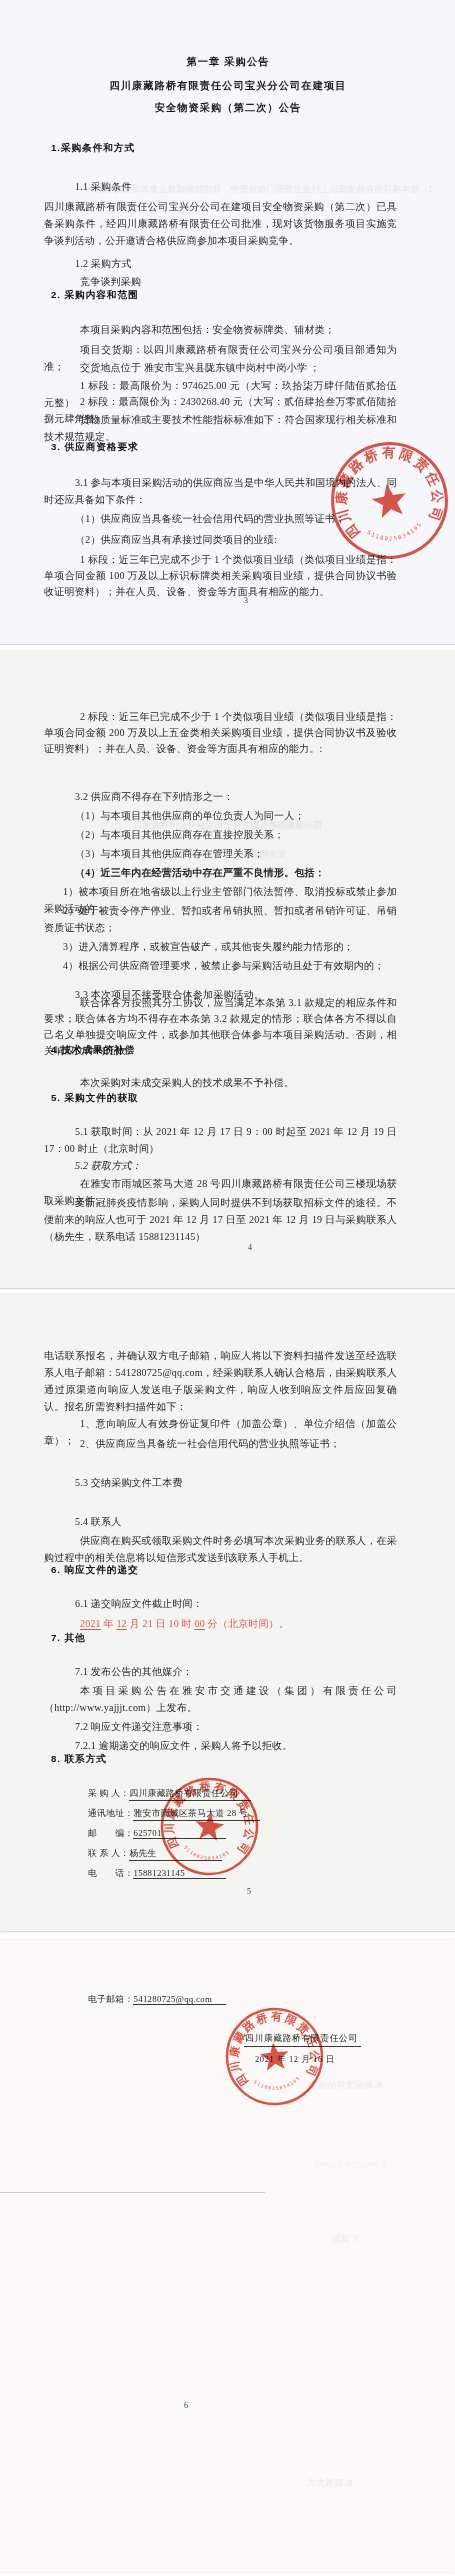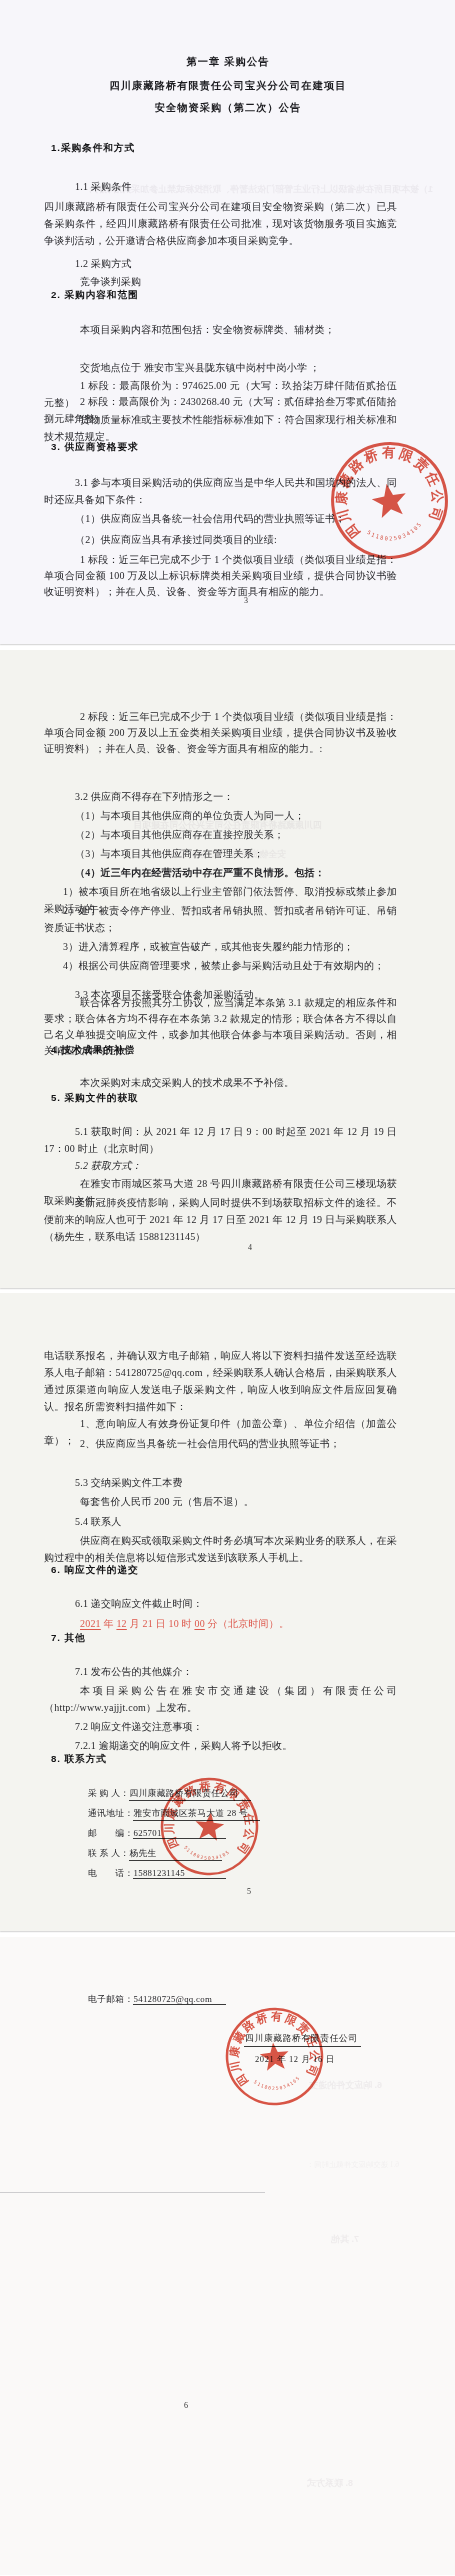--- a/index.html
+++ b/index.html
@@ -49,20 +49,21 @@
 
   <h2 class="hd" style="top:142px;">1.采购条件和方式</h2>
   <p class="t i2" style="top:178px;">1.1 采购条件</p>
   <p class="t" style="top:198px;"><span class="ul">四川康藏路桥有限责任公司宝兴分公司在建项目安全物资采购（第二次）</span><span>已具备采购条件，经四川康藏路桥有限责任公司批准，现对该货物服务项目实施竞争谈判活动，公开邀请合格供应商参加本项目采购竞争。</span></p>
 
   <p class="t i2" style="top:255px;">1.2 采购方式</p>
   <p class="t i3" style="top:273px;">竞争谈判采购</p>
 
   <h2 class="hd" style="top:289px;">2. 采购内容和范围</h2>
   <p class="t i3" style="top:321px;"><span>本项目采购内容和范围包括：</span><span class="ul">安全物资标牌类、辅材类</span><span>；</span></p>
+  <p class="t i3" style="top:341px;">项目交货期：以四川康藏路桥有限责任公司宝兴分公司项目部通知为准；</p>
   <p class="t i3" style="top:359px;"><span>交货地点位于 </span><span class="ul">雅安市宝兴县陇东镇中岗村中岗小学</span><span> ；</span></p>
   <p class="t i3" style="top:377px;">1 标段：最高限价为：974625.00 元（大写：玖拾柒万肆仟陆佰贰拾伍元整）</p>
   <p class="t i3" style="top:393px;">2 标段：最高限价为：2430268.40 元（大写：贰佰肆拾叁万零贰佰陆拾捌元肆角整）</p>
   <p class="t i3" style="top:411px;">货物质量标准或主要技术性能指标标准如下：符合国家现行相关标准和技术规范规定。</p>
 
   <h2 class="hd" style="top:441px;">3. 供应商资格要求</h2>
   <p class="t i2" style="top:474px;">3.1 参与本项目采购活动的供应商应当是中华人民共和国境内的法人、同时还应具备如下条件：</p>
   <p class="t i2" style="top:510px;">（1）供应商应当具备统一社会信用代码的营业执照等证书；</p>
   <p class="t i2" style="top:531px;">（2）供应商应当具有承接过同类项目的业绩:</p>
   <p class="t i3 lh28" style="top:552px;">1 标段：近三年已完成不少于 1 个类似项目业绩（类似项目业绩是指：单项合同金额 100 万及以上标识标牌类相关采购项目业绩，提供合同协议书验收证明资料）；并在人员、设备、资金等方面具有相应的能力。</p>
@@ -108,21 +109,20 @@
 
   <span class="pn" style="top:593px;left:248px;">4</span>
 </div>
 
 <div class="page page3">
   <p class="t" style="top:54px;"><span class="ul">电话联系报名，并确认双方电子邮箱，响应人将以下资料扫描件发送至经选联系人电子邮箱：541280725@qq.com，经采购联系人确认合格后，由采购联系人通过原渠道向响应人发送电子版采购文件，响应人收到响应文件后应回复确认。报名所需资料扫描件如下：</span></p>
   <p class="t i3" style="top:122px;"><span class="ul">1、意向响应人有效身份证复印件（加盖公章）、单位介绍信（加盖公章）；</span></p>
   <p class="t i3" style="top:142px;">2、供应商应当具备统一社会信用代码的营业执照等证书；</p>
 
   <p class="t i2" style="top:181px;">5.3 交纳采购文件工本费</p>
-  <p class="t i3" style="top:200px;">每套售价人民币 200  元（售后不退）。</p>
   <p class="t i2" style="top:220px;">5.4 联系人</p>
   <p class="t i3" style="top:239px;">供应商在购买或领取采购文件时务必填写本次采购业务的联系人，在采购过程中的相关信息将以短信形式发送到该联系人手机上。</p>
 
   <h2 class="hd" style="top:271px;">6. 响应文件的递交</h2>
   <p class="t i2" style="top:302px;">6.1 递交响应文件截止时间：</p>
   <p class="t i3 red" style="top:322px;"><span class="ru">2021</span><span> 年 </span><span class="ru">12</span><span> 月 21 日 10 时 </span><span class="ru">00</span><span> 分（北京时间）。</span></p>
 
   <h2 class="hd" style="top:339px;">7. 其他</h2>
   <p class="t i2" style="top:370px;">7.1 发布公告的其他媒介：</p>
   <p class="t i3" style="top:389px;">本项目采购公告在雅安市交通建设（集团）有限责任公司（http://www.yajjjt.com）上发布。</p>

